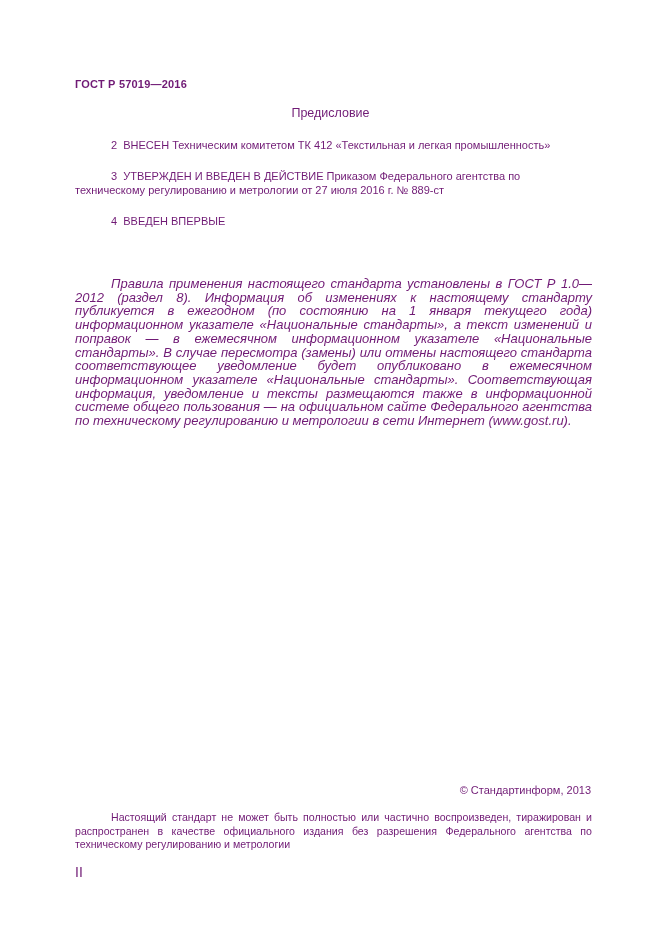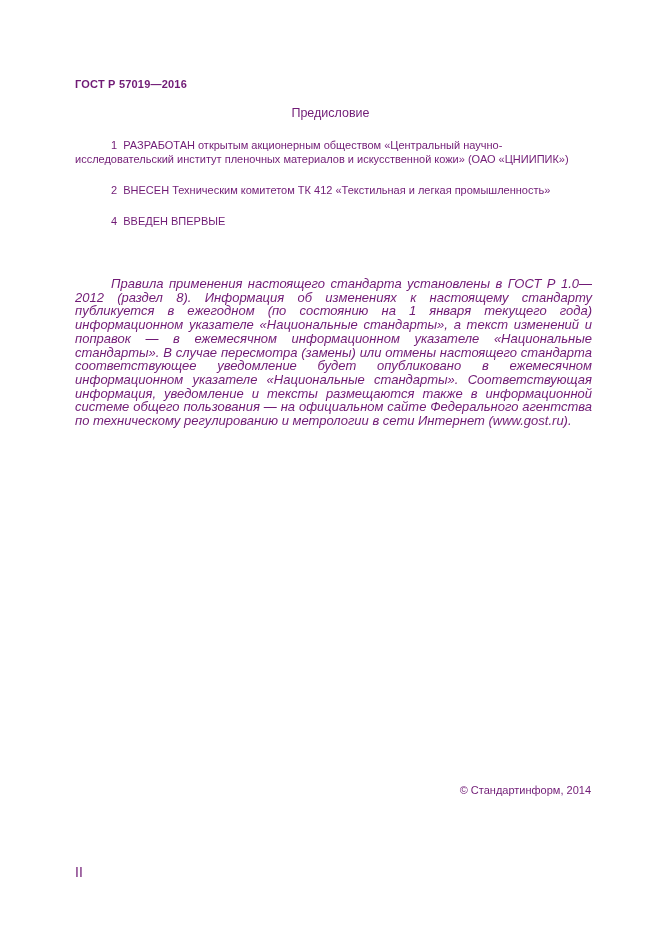--- a/index.html
+++ b/index.html
@@ -85,25 +85,26 @@
 </head>
 <body>
 
 <div class="page">
 
   <div class="doc-header">ГОСТ Р 57019—2016</div>
 
   <h1 class="doc-title">Предисловие</h1>
 
   <div class="content">
-    <p class="item">1&nbsp;&nbsp;РАЗРАБОТАН открытым акционерным обществом «Центральный научно-исследовательский институт пленочных материалов и искусственной кожи» (ОАО «ЦНИИПИК»)</p>
     <p class="item">2&nbsp;&nbsp;ВНЕСЕН Техническим комитетом ТК 412 «Текстильная и легкая промышленность»</p>
+    <p class="item">3&nbsp;&nbsp;УТВЕРЖДЕН И ВВЕДЕН В ДЕЙСТВИЕ Приказом Федерального агентства по техническому регулированию и метрологии от 27 июля 2016 г. № 889-ст</p>
     <p class="item item-last">4&nbsp;&nbsp;ВВЕДЕН ВПЕРВЫЕ</p>
 
     <p class="rules-note">Правила применения настоящего стандарта установлены в ГОСТ Р 1.0—2012 (раздел 8). Информация об изменениях к настоящему стандарту публикуется в ежегодном (по состоянию на 1 января текущего года) информационном указателе «Национальные стандарты», а текст изменений и поправок — в ежемесячном информационном указателе «Национальные стандарты». В случае пересмотра (замены) или отмены настоящего стандарта соответствующее уведомление будет опубликовано в ежемесячном информационном указателе «Национальные стандарты». Соответствующая информация, уведомление и тексты размещаются также в информационной системе общего пользования — на официальном сайте Федерального агентства по техническому регулированию и метрологии в сети Интернет (www.gost.ru).</p>
   </div>
 
-  <div class="copyright">© Стандартинформ, 2014</div>
+  <div class="copyright">© Стандартинформ, 2013</div>
 
+  <p class="distribution-note">Настоящий стандарт не может быть полностью или частично воспроизведен, тиражирован и распространен в качестве официального издания без разрешения Федерального агентства по техническому регулированию и метрологии</p>
 
   <div class="page-number">II</div>
 
 </div>
 
 </body></html>

